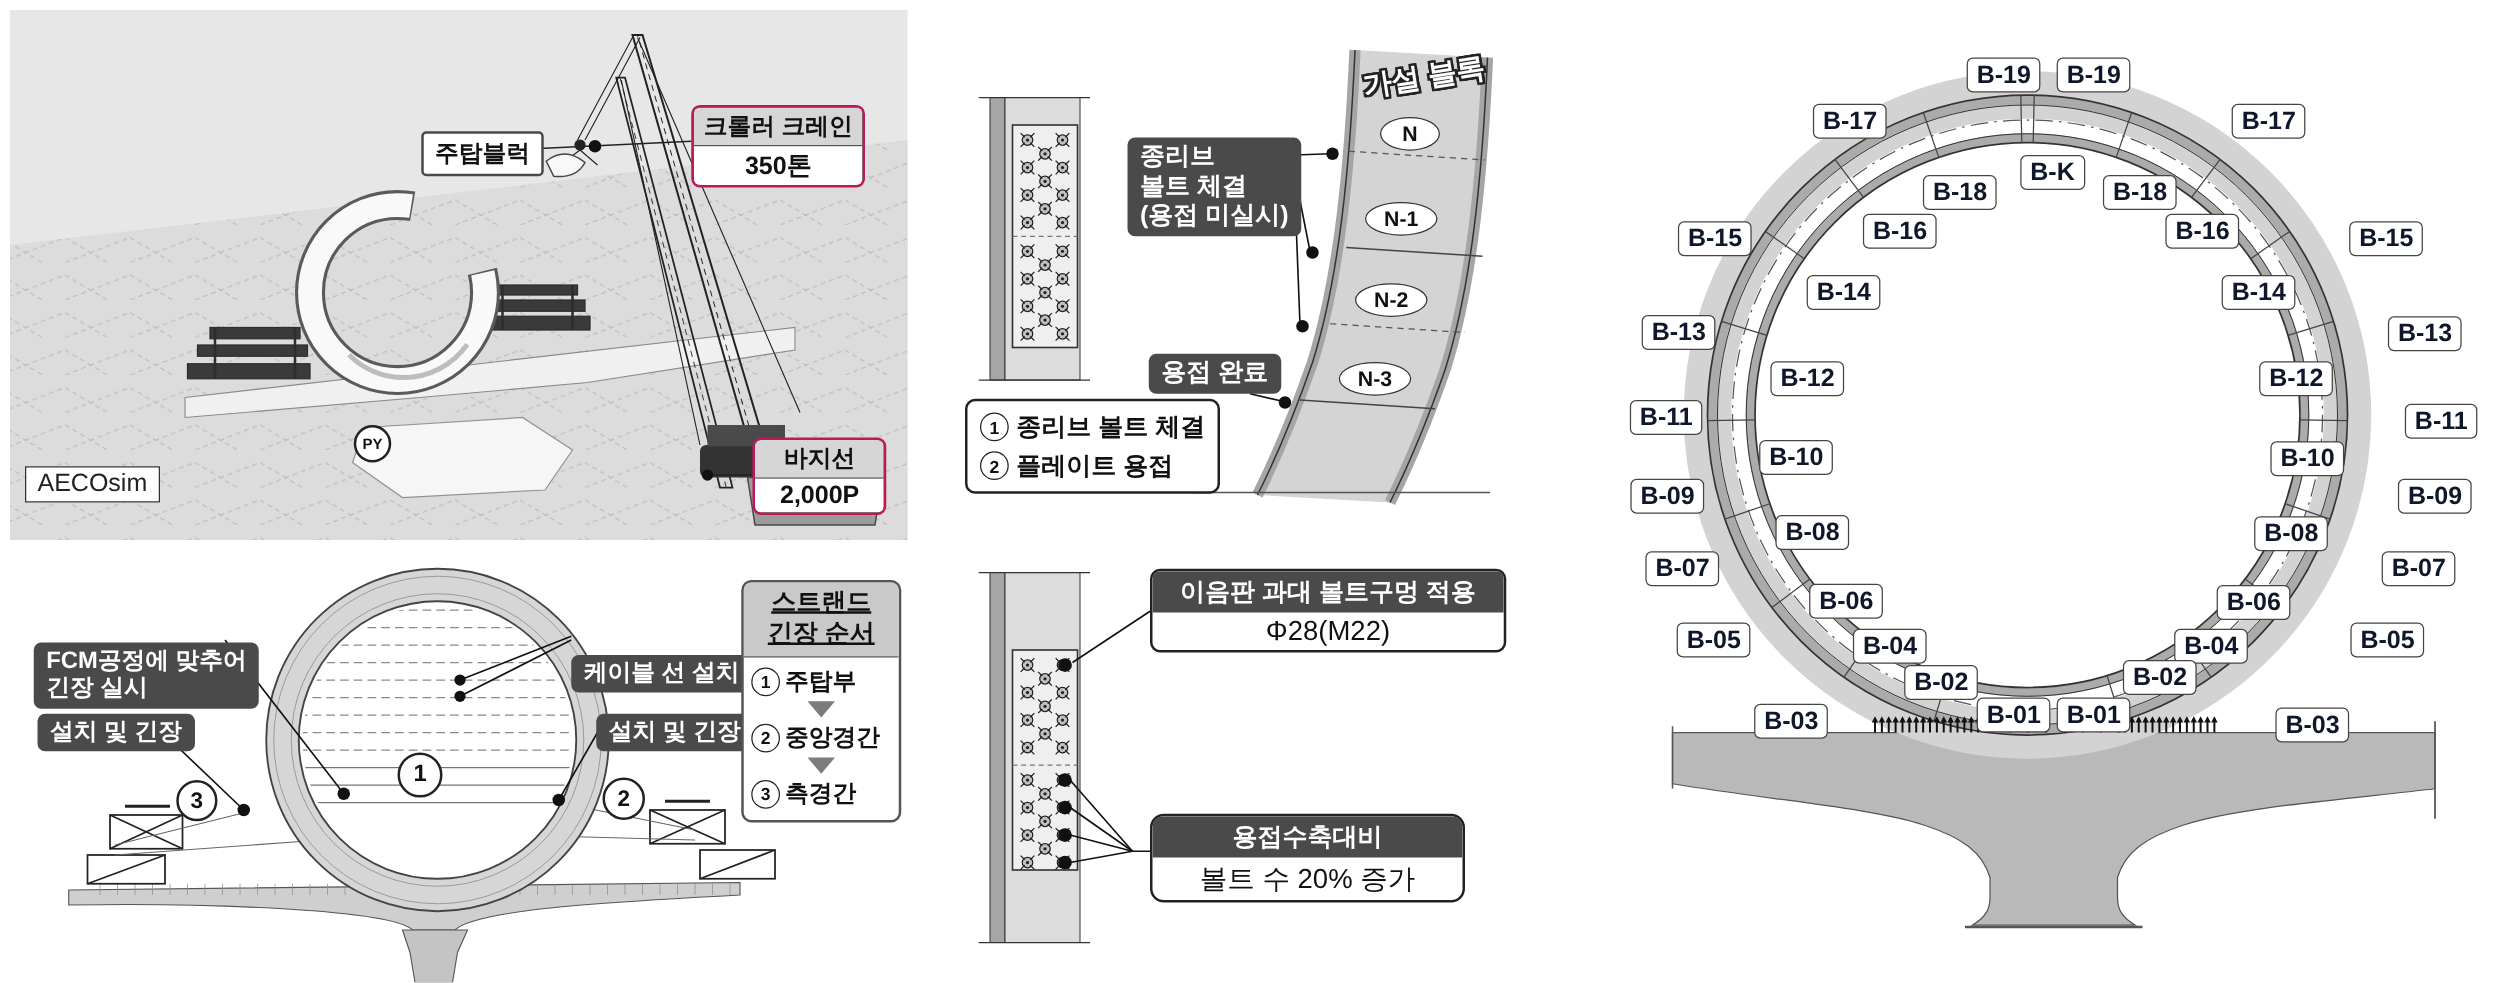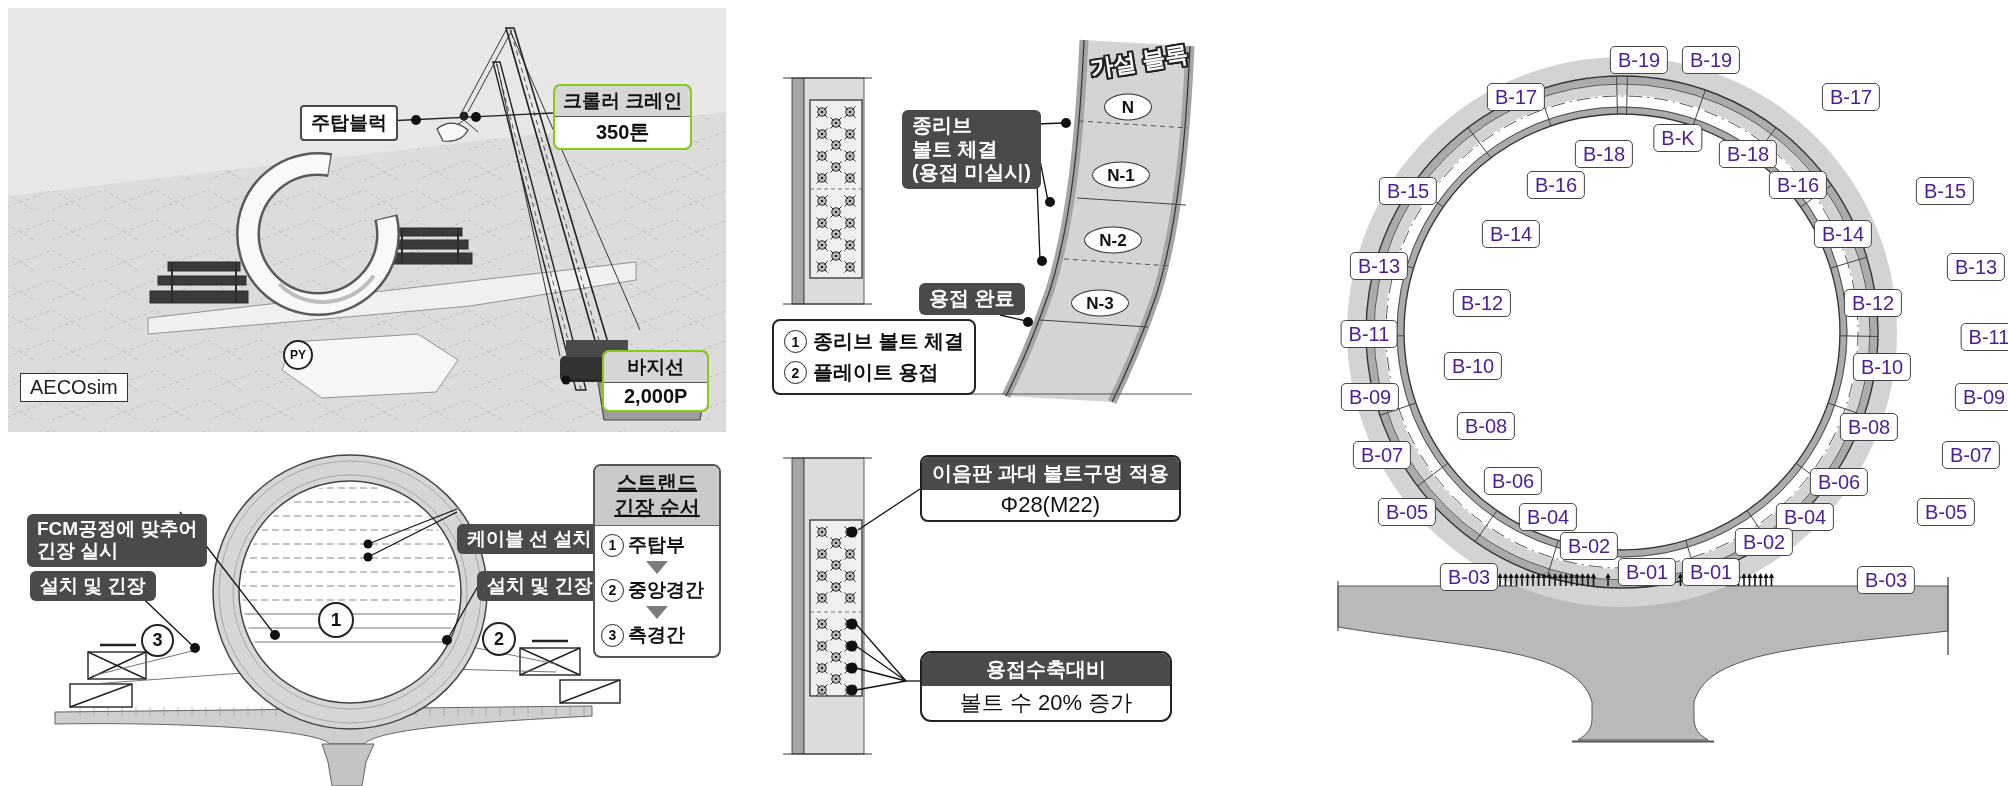--- a/index.html
+++ b/index.html
@@ -7,44 +7,44 @@
           font-family:"Liberation Sans","DejaVu Sans",sans-serif;}
   #draw{position:absolute;left:0;top:0;}
 
   
   .dark-box{position:absolute;background:#4a4a4a;color:#fff;font-weight:700;font-size:19px;
             line-height:1.18;border-radius:6px;padding:4px 10px;white-space:nowrap;text-align:left;}
   .dark-box.left{text-align:left;margin-top:20px;}
 
   
   .wlabel{position:absolute;background:#fff;border:2px solid #4a4a4a;border-radius:4px;
-          color:#111;font-weight:700;font-size:19px;padding:3px 9px;white-space:nowrap;}
+          color:#111;font-weight:700;font-size:19px;padding:3px 9px;white-space:nowrap;margin-left:37px;}
   .plain-box{position:absolute;background:#fff;border:1.5px solid #333;color:#222;
              font-size:20px;padding:2px 9px;white-space:nowrap;}
 
   
-  .duo{position:absolute;border:2px solid #84cc16;border-radius:7px;overflow:hidden;background:#14532d;text-align:center;}
+  .duo{position:absolute;border:2px solid #be185d;border-radius:7px;overflow:hidden;background:#14532d;text-align:center;}
   .duo .hd{background:#d6d6d6;border-bottom:1.5px solid #555;font-weight:700;font-size:19px;color:#111;padding:2px 8px;white-space:nowrap;}
   .duo .bd{background:#fff;font-weight:700;font-size:20px;color:#111;padding:2px 20px;white-space:nowrap;}
 
   
   .note2{position:absolute;border:2px solid #222;border-radius:8px;overflow:hidden;background:#fff;text-align:center;}
-  .note2 .hd{background:#4a4a4a;color:#fff;font-weight:700;font-size:20px;padding:3px 10px;white-space:nowrap;}
+  .note2 .hd{background:#4a4a4a;color:#fff;font-weight:700;font-size:20px;padding:3px 22px;white-space:nowrap;}
   .note2 .bd{color:#111;font-size:22px;font-weight:500;padding:2px 10px;white-space:nowrap;}
 
   .circ-num{position:absolute;background:#fff;border:2px solid #222;border-radius:50%;
             color:#111;font-weight:700;display:flex;align-items:center;justify-content:center;}
 
   .oval{position:absolute;background:#fff;border:1.6px solid #333;border-radius:50%;
         color:#111;font-weight:700;font-size:17px;display:flex;align-items:center;justify-content:center;
         transform:translate(-50%,-50%);}
 
   .blabel{position:absolute;background:#fff;border:1.5px solid #444;border-radius:5px;
-          color:#4c1d95;font-size:20px;font-weight:400;padding:0px 7px;white-space:nowrap;
-          transform:translate(-50%,-50%);line-height:1.3;margin-left:36px;}
+          color:#0f172a;font-size:20px;font-weight:700;padding:0px 7px;white-space:nowrap;
+          transform:translate(-50%,-50%);line-height:1.3;}
 
   
   .seq{position:absolute;left:593px;top:464px;width:124px;border:2px solid #555;border-radius:8px;
        background:#fff;overflow:hidden;}
   .seq .hd{background:#c9c9c9;text-align:center;font-weight:700;font-size:20px;color:#111;
            padding:4px 0 5px;border-bottom:1.5px solid #666;line-height:1.25;}
   .seq .hd div{text-decoration:underline;}
   .seq .steps{padding:5px 0 7px;}
   .seq .step{display:flex;align-items:center;justify-content:flex-start;gap:4px;padding:1px 6px;
              font-weight:700;font-size:19px;color:#111;white-space:nowrap;}

